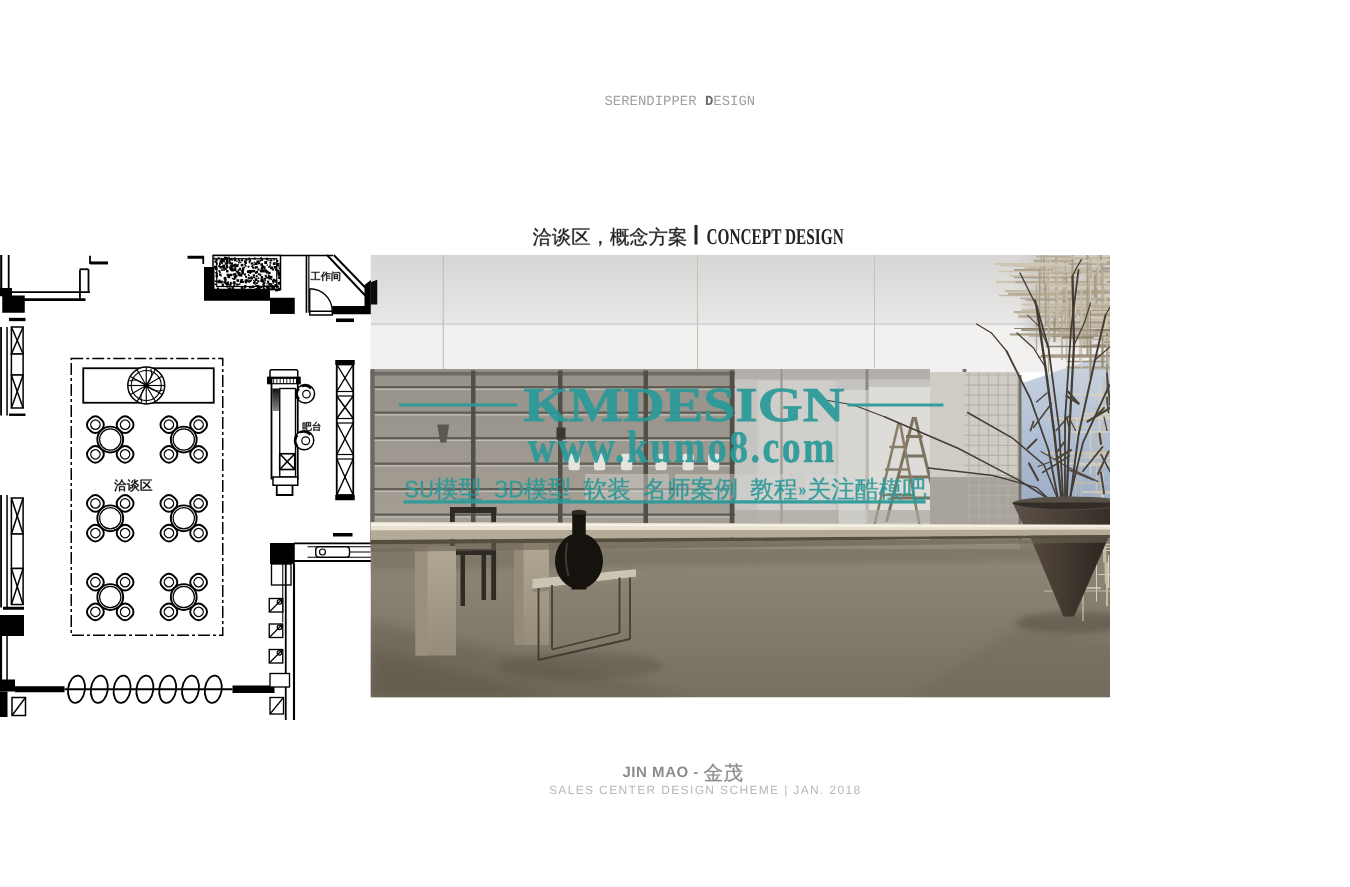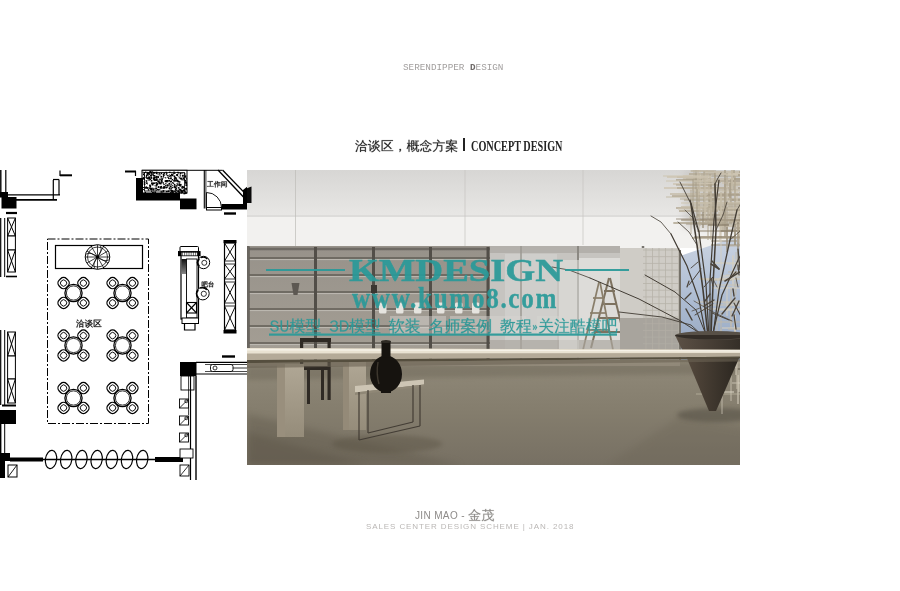--- a/index.html
+++ b/index.html
@@ -1,22 +1,22 @@
 <!DOCTYPE html>
 <html><head><meta charset="utf-8"><style>
 html,body{margin:0;padding:0;background:#ffffff;}
 #page{position:relative;width:740px;height:591px;background:#ffffff;overflow:hidden;
   font-family:"Liberation Sans",sans-serif;}
 .logo{position:absolute;left:403px;top:62px;font-family:"Liberation Mono",monospace;
   font-size:9.3px;letter-spacing:0px;color:#a29f9e;white-space:nowrap;}
 .logo b{color:#6e6a69;font-weight:bold;}
-.title{position:absolute;left:354.5px;top:137px;white-space:nowrap;}
+.title{position:absolute;left:354.5px;top:149px;white-space:nowrap;}
 .title .sep{display:inline-block;width:2.3px;height:13.5px;background:#232323;margin:0.5px 6px 0 3px;vertical-align:top;}
 .f1{position:absolute;left:415px;top:508px;color:#8e8b89;white-space:nowrap;}
-.f1 .lat{font-family:"Liberation Sans",sans-serif;font-weight:normal;font-size:10px;letter-spacing:0.35px;
+.f1 .lat{font-family:"Liberation Sans",sans-serif;font-weight:bold;font-size:10px;letter-spacing:0.35px;
   display:inline-block;vertical-align:top;margin-top:1.5px;}
 .f2{position:absolute;left:366px;top:521.5px;font-family:"Liberation Sans",sans-serif;font-size:8px;
   letter-spacing:0.9px;color:#bab7b5;white-space:nowrap;}
 </style></head>
 <body>
 <div id="page">
 
 <div class="logo">SERENDIPPER <b>D</b>ESIGN</div>
 
 <div class="title"><svg width="105" height="17" viewBox="0 0 105 17" style="display:inline-block;vertical-align:top">

